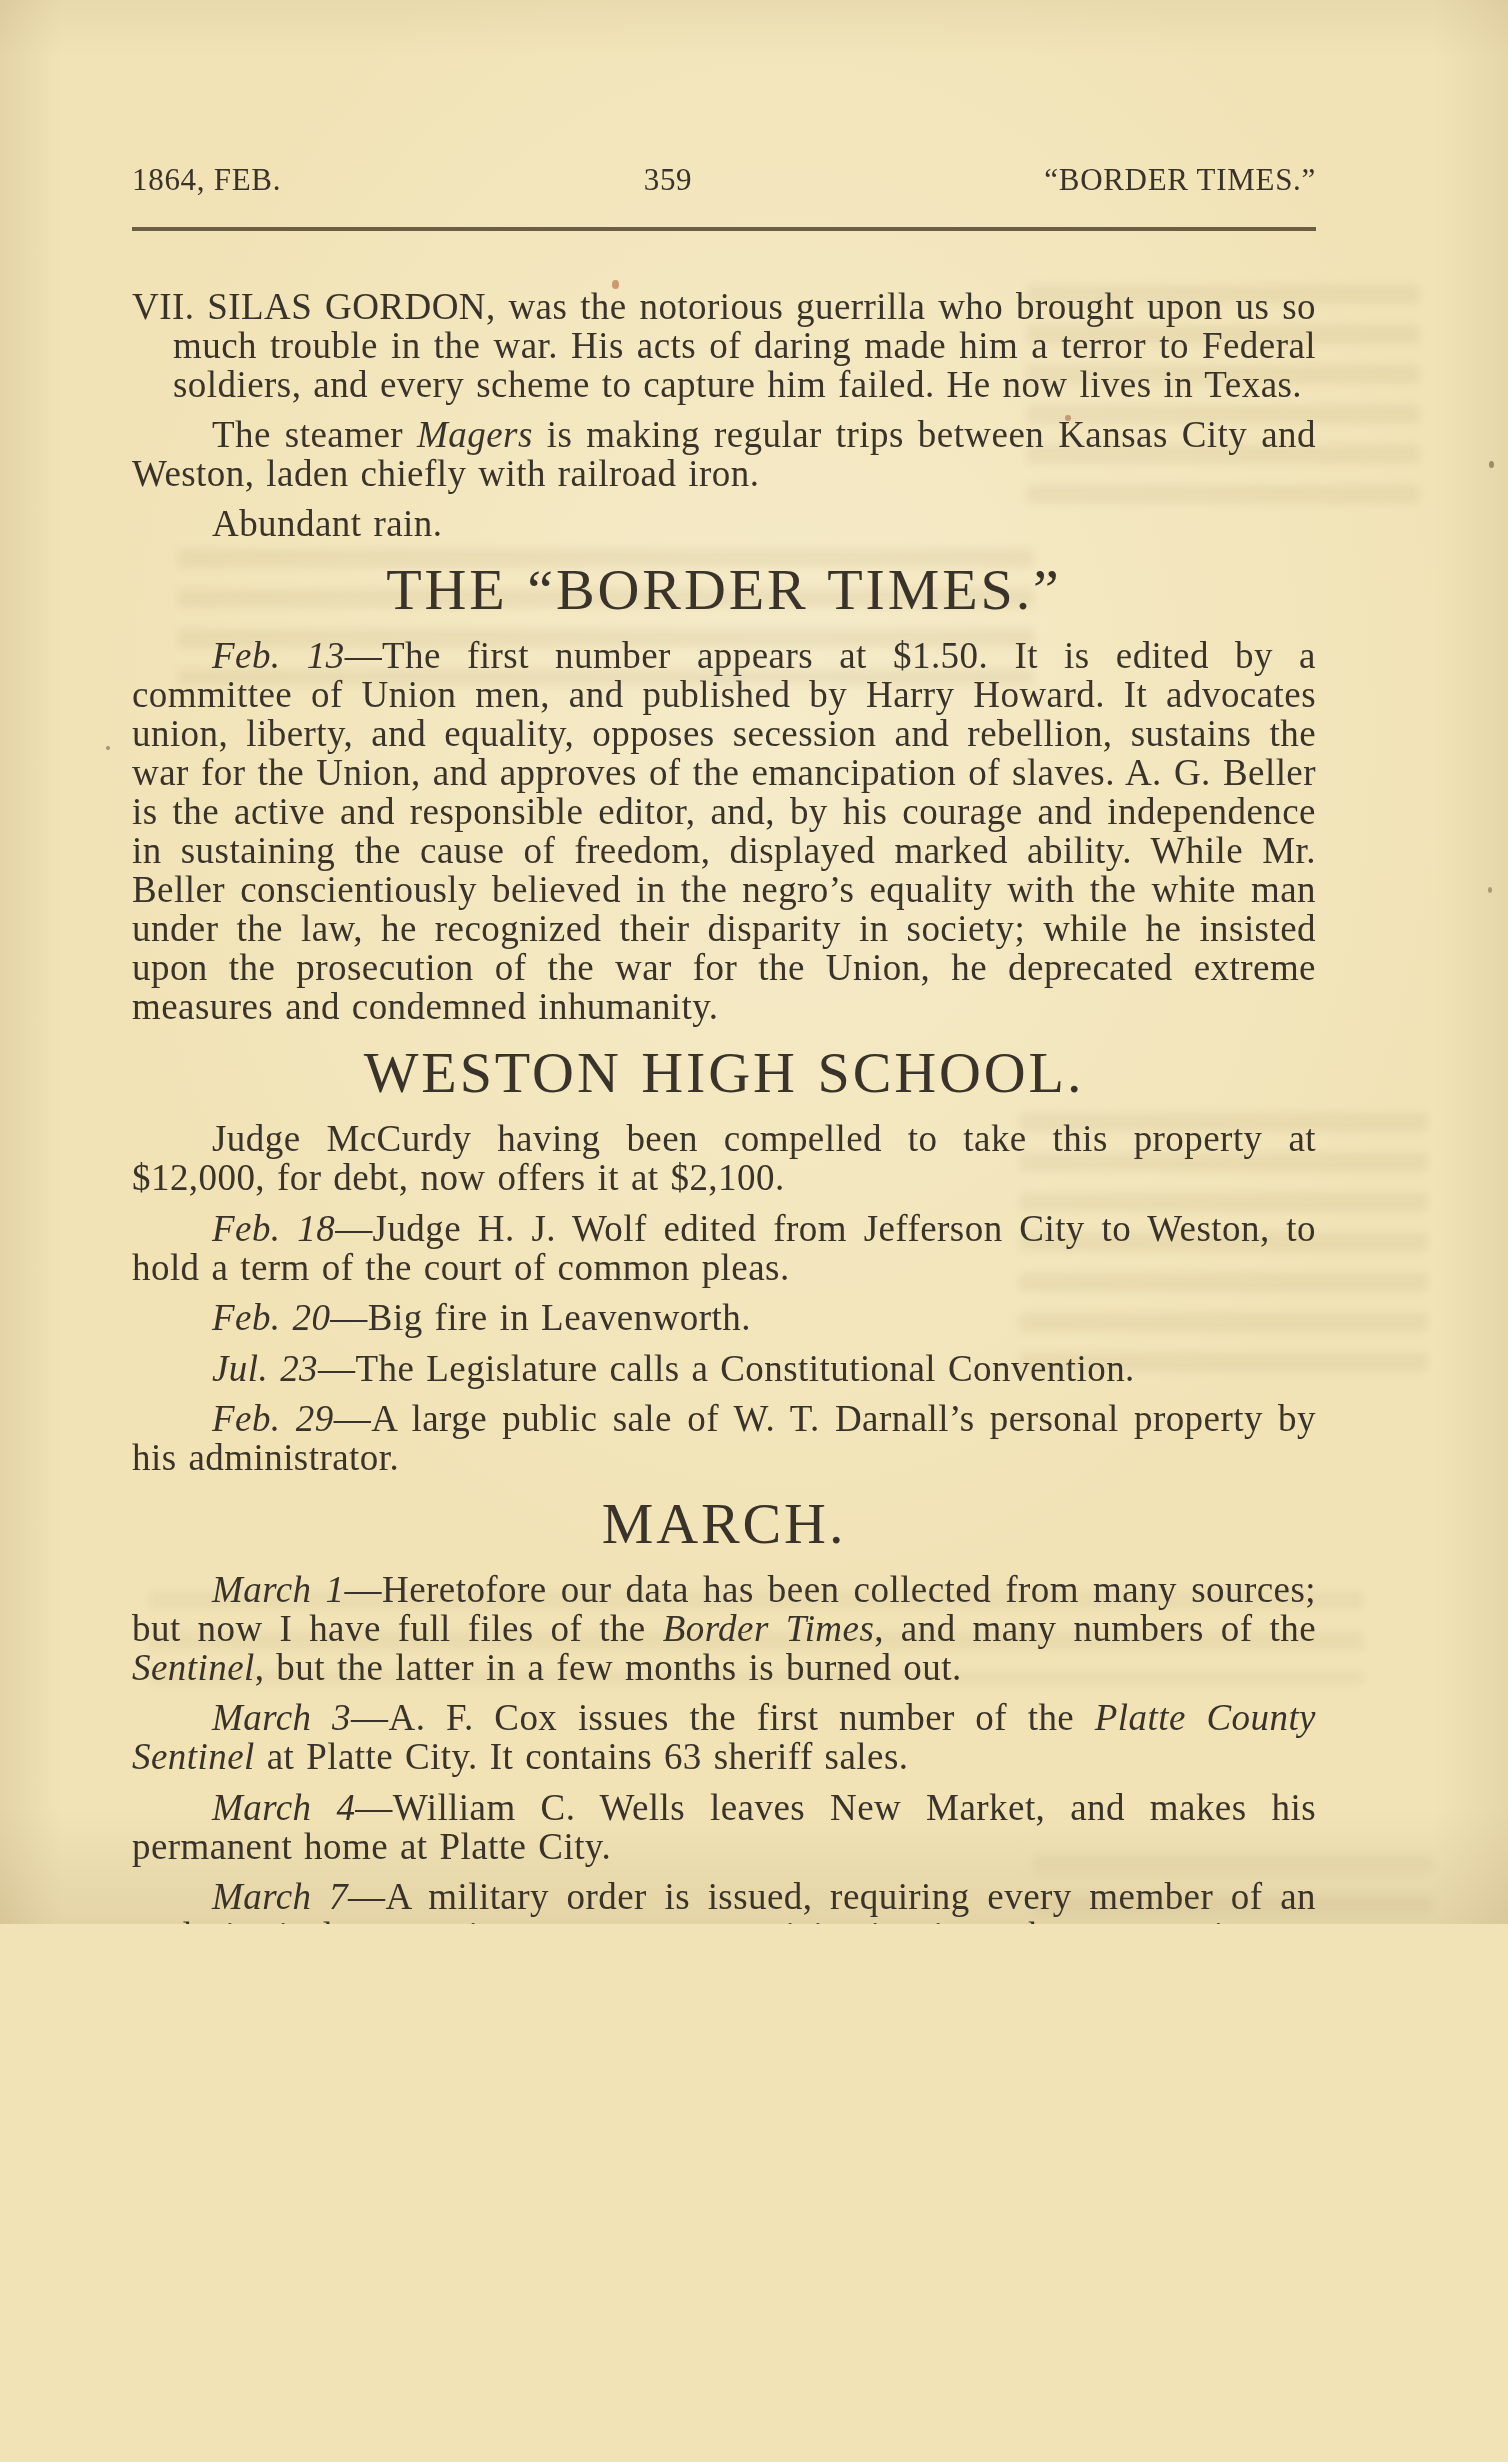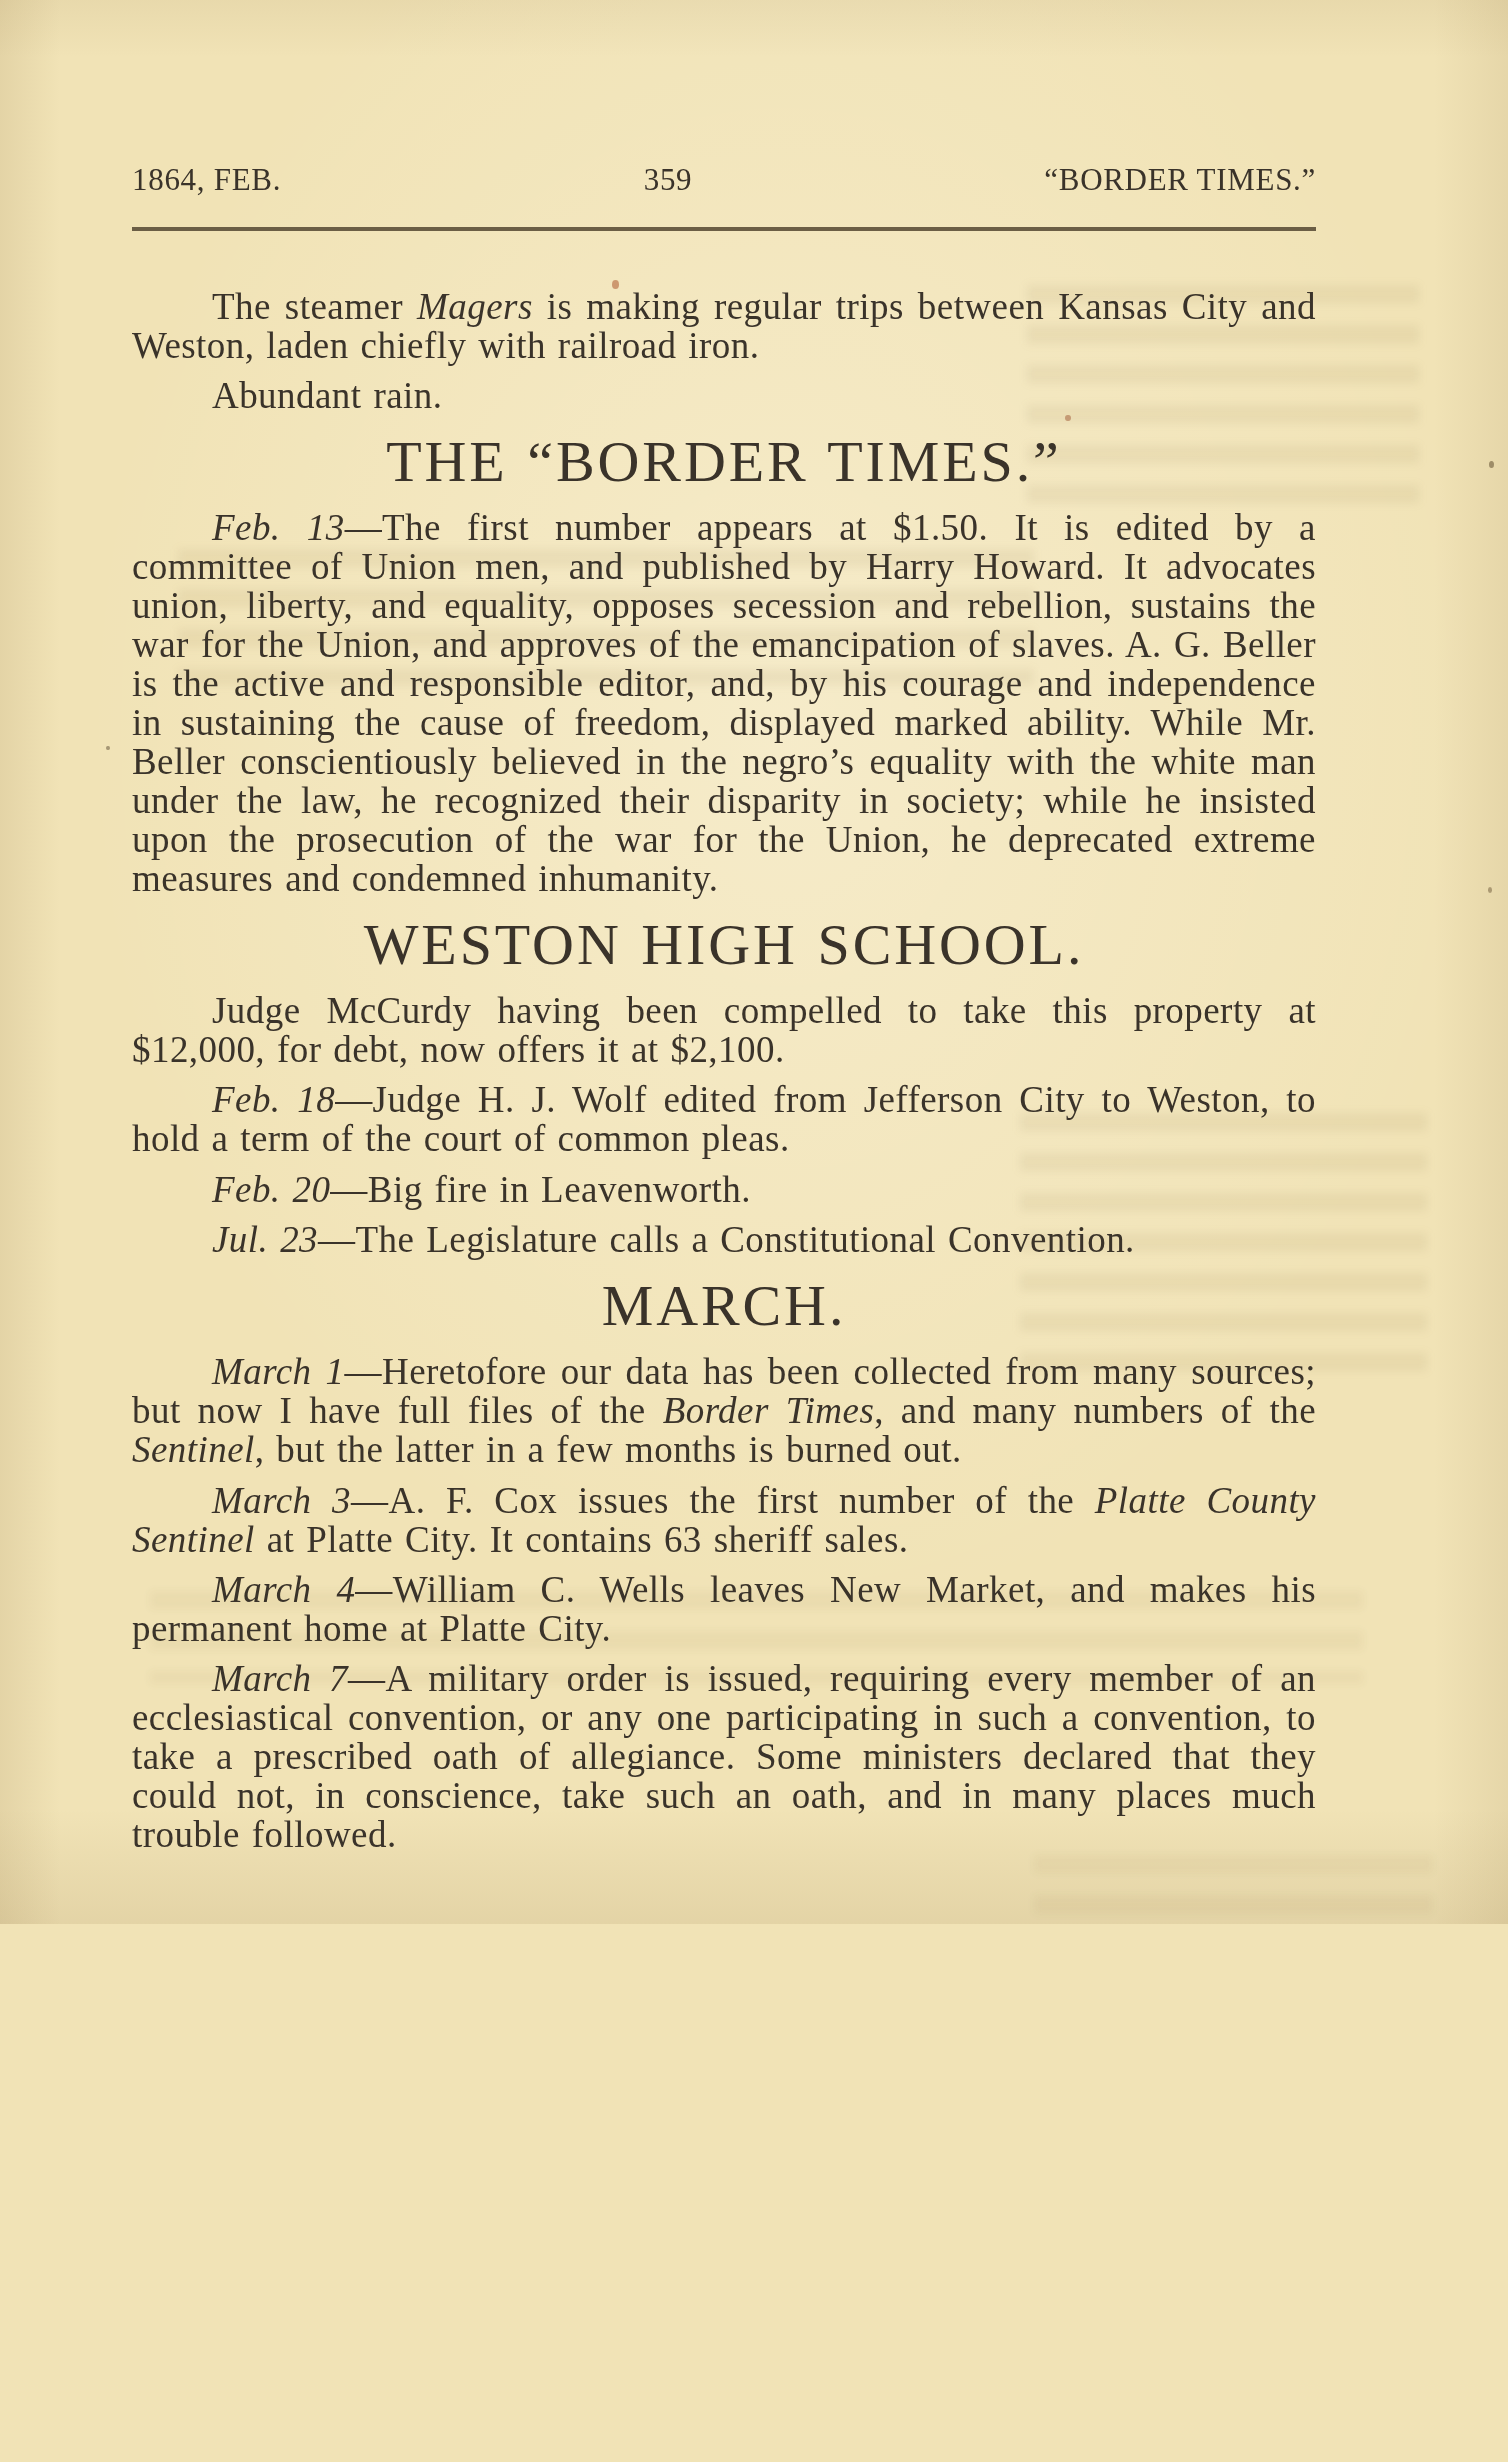--- a/index.html
+++ b/index.html
@@ -104,31 +104,33 @@
 
   <header class="page-header">
     <span class="cell-left">1864, FEB.</span>
     <span class="cell-center">359</span>
     <span class="cell-right">“BORDER TIMES.”</span>
   </header>
 
   <div class="rule"></div>
 
   <main class="content">
+    <p class="hang"><span>VII. SILAS GORDON, was the notorious guerrilla who brought upon us so much trouble in the war. His acts of daring made him a terror to Federal soldiers, and every scheme to capture him failed. He now lives in Texas.</span></p>
     <p class="ind"><span>The steamer </span><i>Magers</i><span> is making regular trips between Kansas City and Weston, laden chiefly with railroad iron.</span></p>
     <p class="ind"><span>Abundant rain.</span></p>
 
     <h2 class="section-heading">THE “BORDER TIMES.”</h2>
     <p class="ind"><i>Feb. 13</i><span>—The first number appears at $1.50. It is edited by a committee of Union men, and published by Harry Howard. It advocates union, liberty, and equality, opposes secession and rebellion, sustains the war for the Union, and approves of the emancipation of slaves. A. G. Beller is the active and responsible editor, and, by his courage and independence in sustaining the cause of freedom, displayed marked ability. While Mr. Beller conscientiously believed in the negro’s equality with the white man under the law, he recognized their disparity in society; while he insisted upon the prosecution of the war for the Union, he deprecated extreme measures and condemned inhumanity.</span></p>
 
     <h2 class="section-heading">WESTON HIGH SCHOOL.</h2>
     <p class="ind"><span>Judge McCurdy having been compelled to take this property at $12,000, for debt, now offers it at $2,100.</span></p>
     <p class="ind"><i>Feb. 18</i><span>—Judge H. J. Wolf edited from Jefferson City to Weston, to hold a term of the court of common pleas.</span></p>
     <p class="ind"><i>Feb. 20</i><span>—Big fire in Leavenworth.</span></p>
     <p class="ind"><i>Jul. 23</i><span>—The Legislature calls a Constitutional Convention.</span></p>
+    <p class="ind"><i>Feb. 29</i><span>—A large public sale of W. T. Darnall’s personal property by his administrator.</span></p>
 
     <h2 class="section-heading">MARCH.</h2>
     <p class="ind"><i>March 1</i><span>—Heretofore our data has been collected from many sources; but now I have full files of the </span><i>Border Times</i><span>, and many numbers of the </span><i>Sentinel</i><span>, but the latter in a few months is burned out.</span></p>
     <p class="ind"><i>March 3</i><span>—A. F. Cox issues the first number of the </span><i>Platte County Sentinel</i><span> at Platte City. It contains 63 sheriff sales.</span></p>
     <p class="ind"><i>March 4</i><span>—William C. Wells leaves New Market, and makes his permanent home at Platte City.</span></p>
     <p class="ind"><i>March 7</i><span>—A military order is issued, requiring every member of an ecclesiastical convention, or any one participating in such a convention, to take a prescribed oath of allegiance. Some ministers declared that they could not, in conscience, take such an oath, and in many places much trouble followed.</span></p>
   </main>
 </div>
 
 

